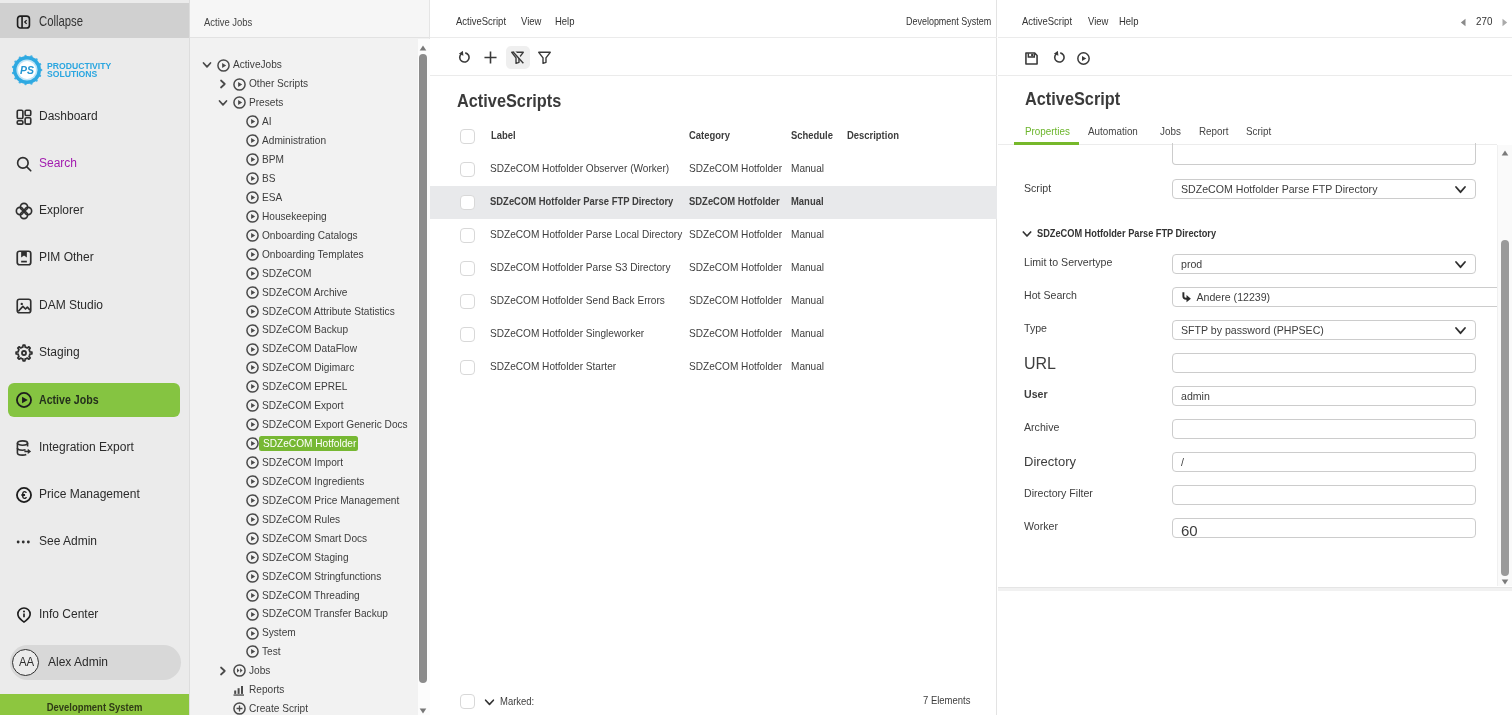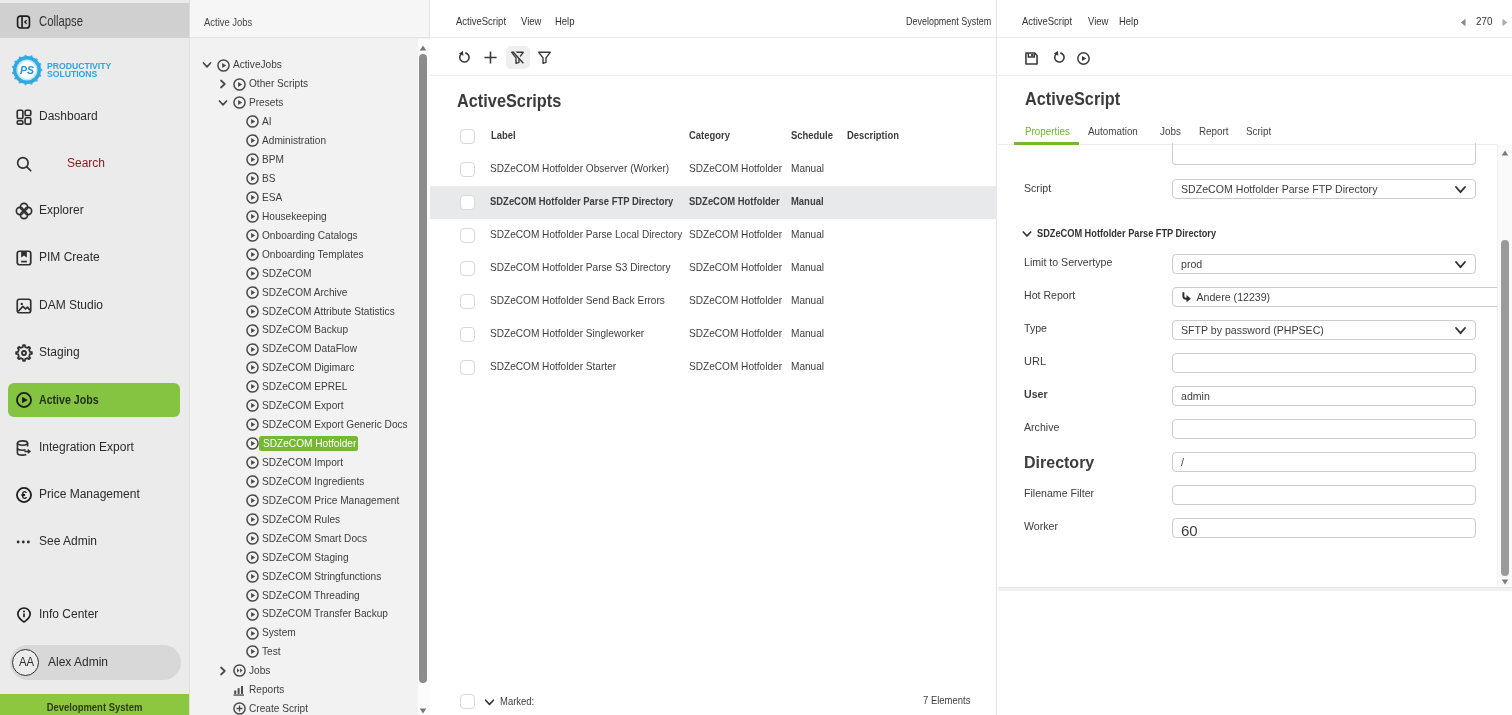--- a/index.html
+++ b/index.html
@@ -42,34 +42,34 @@
     <rect x="3" y="3" width="7.5" height="11" rx="1.8" fill="none" stroke="#2f2f2f" stroke-width="2.2"></rect>
     <rect x="13.5" y="3" width="7.5" height="7" rx="1.8" fill="none" stroke="#2f2f2f" stroke-width="2.2"></rect>
     <rect x="3" y="17" width="7.5" height="4.5" rx="1.5" fill="none" stroke="#2f2f2f" stroke-width="2.2"></rect>
     <rect x="13.5" y="13" width="7.5" height="8.5" rx="1.8" fill="none" stroke="#2f2f2f" stroke-width="2.2"></rect>
   </svg>
 <div class="tx" style="left:39px;top:110.0px;font-size:12px;font-weight:normal;color:#2b2b2b;">Dashboard</div>
 <svg class="abs" style="left:15px;top:155px" width="18" height="18" viewBox="0 0 24 24">
     <circle cx="10.5" cy="10.5" r="7" fill="none" stroke="#2f2f2f" stroke-width="2.2"></circle>
     <path d="M15.8 15.8 L21 21" stroke="#2f2f2f" stroke-width="2.2" stroke-linecap="round"></path>
   </svg>
-<div class="tx" style="left:39px;top:157.0px;font-size:12px;font-weight:normal;color:#7f1d1d;margin-left:28px;">Search</div>
+<div class="tx" style="left:39px;top:157.0px;font-size:12px;font-weight:normal;color:#a21caf;">Search</div>
 <svg class="abs" style="left:15px;top:202px" width="18" height="18" viewBox="0 0 24 24">
     <circle cx="12" cy="6.6" r="4.8" fill="none" stroke="#2f2f2f" stroke-width="2.2"></circle>
     <circle cx="6.6" cy="12" r="4.8" fill="none" stroke="#2f2f2f" stroke-width="2.2"></circle>
     <circle cx="17.4" cy="12" r="4.8" fill="none" stroke="#2f2f2f" stroke-width="2.2"></circle>
     <circle cx="12" cy="17.4" r="4.8" fill="none" stroke="#2f2f2f" stroke-width="2.2"></circle>
   </svg>
 <div class="tx" style="left:39px;top:204.0px;font-size:12px;font-weight:normal;color:#2b2b2b;">Explorer</div>
 <svg class="abs" style="left:15px;top:249px" width="18" height="18" viewBox="0 0 24 24">
     <rect x="3" y="3" width="18" height="18" rx="3" fill="none" stroke="#2f2f2f" stroke-width="2.3"></rect>
     <path d="M8.2 3.6 H15.8 V11.2 L12 8.6 L8.2 11.2 Z" fill="#2f2f2f"></path>
     <path d="M8.2 16.8 H15.8" stroke="#2f2f2f" stroke-width="2.3"></path>
   </svg>
-<div class="tx" style="left:39px;top:251.0px;font-size:12px;font-weight:normal;color:#2b2b2b;">PIM Create</div>
+<div class="tx" style="left:39px;top:251.0px;font-size:12px;font-weight:normal;color:#2b2b2b;">PIM Other</div>
 <svg class="abs" style="left:15px;top:297px" width="18" height="18" viewBox="0 0 24 24">
     <rect x="3" y="3" width="18" height="18" rx="3" fill="none" stroke="#2f2f2f" stroke-width="2.2"></rect>
     <circle cx="9" cy="9.2" r="1.6" fill="#2f2f2f"></circle>
     <path d="M4.5 19 L10.5 12.5 L14 16 L16.5 13.5 L20 17.5" fill="none" stroke="#2f2f2f" stroke-width="2.2" stroke-linejoin="round"></path>
   </svg>
 <div class="tx" style="left:39px;top:299.0px;font-size:12px;font-weight:normal;color:#2b2b2b;">DAM Studio</div>
 <svg class="abs" style="left:15px;top:344px" width="18" height="18" viewBox="0 0 24 24">
     <circle cx="12" cy="12" r="2.7" fill="none" stroke="#2f2f2f" stroke-width="2.4"></circle>
     <path d="M19.8 10.4 L22.5 10.8 L22.5 13.2 L19.8 13.6 L19.4 15.1 L18.7 16.4 L20.3 18.6 L18.6 20.3 L16.4 18.7 L15.1 19.4 L13.6 19.8 L13.2 22.5 L10.8 22.5 L10.4 19.8 L8.9 19.4 L7.6 18.7 L5.4 20.3 L3.7 18.6 L5.3 16.4 L4.6 15.1 L4.2 13.6 L1.5 13.2 L1.5 10.8 L4.2 10.4 L4.6 8.9 L5.3 7.6 L3.7 5.4 L5.4 3.7 L7.6 5.3 L8.9 4.6 L10.4 4.2 L10.8 1.5 L13.2 1.5 L13.6 4.2 L15.1 4.6 L16.4 5.3 L18.6 3.7 L20.3 5.4 L18.7 7.6 L19.4 8.9 Z" fill="none" stroke="#2f2f2f" stroke-width="2.3" stroke-linejoin="round"></path>
   </svg>
@@ -427,47 +427,47 @@
     <path d="M1.3 3 L5 7 L8.7 3" fill="none" stroke="#333" stroke-width="1.7" stroke-linecap="round" stroke-linejoin="round"></path>
   </svg>
 <div class="tx" style="left:1037px;top:226.9px;font-size:10.6px;font-weight:bold;color:#333;transform:scaleX(0.87);">SDZeCOM Hotfolder Parse FTP Directory</div>
 <div class="tx" style="left:1024px;top:256.4px;font-size:10.6px;font-weight:normal;color:#3d3d3d;">Limit to Servertype</div>
 <div class="abs inp" style="left:1172px;top:253.5px;width:303.5px;height:20px">
     <div class="tx" style="left:8px;top:3.6px;font-size:10.6px;color:#3d3d3d">prod</div>
     <svg class="abs" style="left:281px;top:5px" width="13" height="10" viewBox="0 0 13 10">
       <path d="M2 2 L6.5 7.2 L11 2" fill="none" stroke="#2f2f2f" stroke-width="1.8" stroke-linecap="round" stroke-linejoin="round"></path>
     </svg>
   </div>
-<div class="tx" style="left:1024px;top:289.4px;font-size:10.6px;font-weight:normal;color:#3d3d3d;">Hot Report</div>
+<div class="tx" style="left:1024px;top:289.4px;font-size:10.6px;font-weight:normal;color:#3d3d3d;">Hot Search</div>
 <div class="abs inp" style="left:1172px;top:286.5px;width:367px;height:20px">
     <div class="tx" style="left:8px;top:3.6px;font-size:10.6px;color:#3d3d3d"><svg style="vertical-align:-2px;margin-right:4.5px" width="11" height="11" viewBox="0 0 12 12">
         <path d="M2.6 0.4 V4.6 Q2.6 7.3 5.6 7.3 L7.4 7.3" fill="none" stroke="#2b2b2b" stroke-width="2.1"></path>
         <path d="M6.0 3.4 L10.8 7.3 L6.0 11.2 Z" fill="#2b2b2b"></path>
       </svg>Andere (12239)</div>
   </div>
 <div class="tx" style="left:1024px;top:322.4px;font-size:10.6px;font-weight:normal;color:#3d3d3d;">Type</div>
 <div class="abs inp" style="left:1172px;top:319.5px;width:303.5px;height:20px">
     <div class="tx" style="left:8px;top:3.6px;font-size:10.6px;color:#3d3d3d">SFTP by password (PHPSEC)</div>
     <svg class="abs" style="left:281px;top:5px" width="13" height="10" viewBox="0 0 13 10">
       <path d="M2 2 L6.5 7.2 L11 2" fill="none" stroke="#2f2f2f" stroke-width="1.8" stroke-linecap="round" stroke-linejoin="round"></path>
     </svg>
   </div>
-<div class="tx" style="left:1024px;top:355.4px;font-size:11px;font-weight:normal;color:#3d3d3d;">URL</div>
+<div class="tx" style="left:1024px;top:355.4px;font-size:16px;font-weight:normal;color:#3d3d3d;">URL</div>
 <div class="abs inp" style="left:1172px;top:352.5px;width:303.5px;height:20px"></div>
 <div class="tx" style="left:1024px;top:388.4px;font-size:10.6px;font-weight:bold;color:#3d3d3d;">User</div>
 <div class="abs inp" style="left:1172px;top:385.5px;width:303.5px;height:20px">
     <div class="tx" style="left:8px;top:3.6px;font-size:10.6px;color:#3d3d3d">admin</div>
   </div>
 <div class="tx" style="left:1024px;top:421.4px;font-size:10.6px;font-weight:normal;color:#3d3d3d;">Archive</div>
 <div class="abs inp" style="left:1172px;top:418.5px;width:303.5px;height:20px"></div>
-<div class="tx" style="left:1024px;top:454.4px;font-size:16px;font-weight:bold;color:#3d3d3d;">Directory</div>
+<div class="tx" style="left:1024px;top:454.4px;font-size:13px;font-weight:normal;color:#3d3d3d;">Directory</div>
 <div class="abs inp" style="left:1172px;top:451.5px;width:303.5px;height:20px">
     <div class="tx" style="left:8px;top:3.6px;font-size:10.6px;color:#3d3d3d">/</div>
   </div>
-<div class="tx" style="left:1024px;top:487.4px;font-size:10.6px;font-weight:normal;color:#3d3d3d;">Filename Filter</div>
+<div class="tx" style="left:1024px;top:487.4px;font-size:10.6px;font-weight:normal;color:#3d3d3d;">Directory Filter</div>
 <div class="abs inp" style="left:1172px;top:484.5px;width:303.5px;height:20px"></div>
 <div class="tx" style="left:1024px;top:520.4px;font-size:10.6px;font-weight:normal;color:#3d3d3d;">Worker</div>
 <div class="abs inp" style="left:1172px;top:517.5px;width:303.5px;height:20px">
     <div class="tx" style="left:8px;top:3.6px;font-size:15px;color:#3d3d3d">60</div>
   </div>
 <div class="abs" style="left:998px;top:587px;width:514px;height:4px;background:#f1f1f1;border-top:1px solid #e5e5e5"></div>
 <div class="abs" style="left:1497px;top:145px;width:15px;height:441px;background:#fafafa;border-left:1px solid #f0f0f0"></div>
 <svg class="abs" style="left:1501px;top:149px" width="8" height="8" viewBox="0 0 8 8">
     <path d="M4 1.5 L7.3 6.5 H0.7 Z" fill="#7a7a7a"></path>
   </svg>

